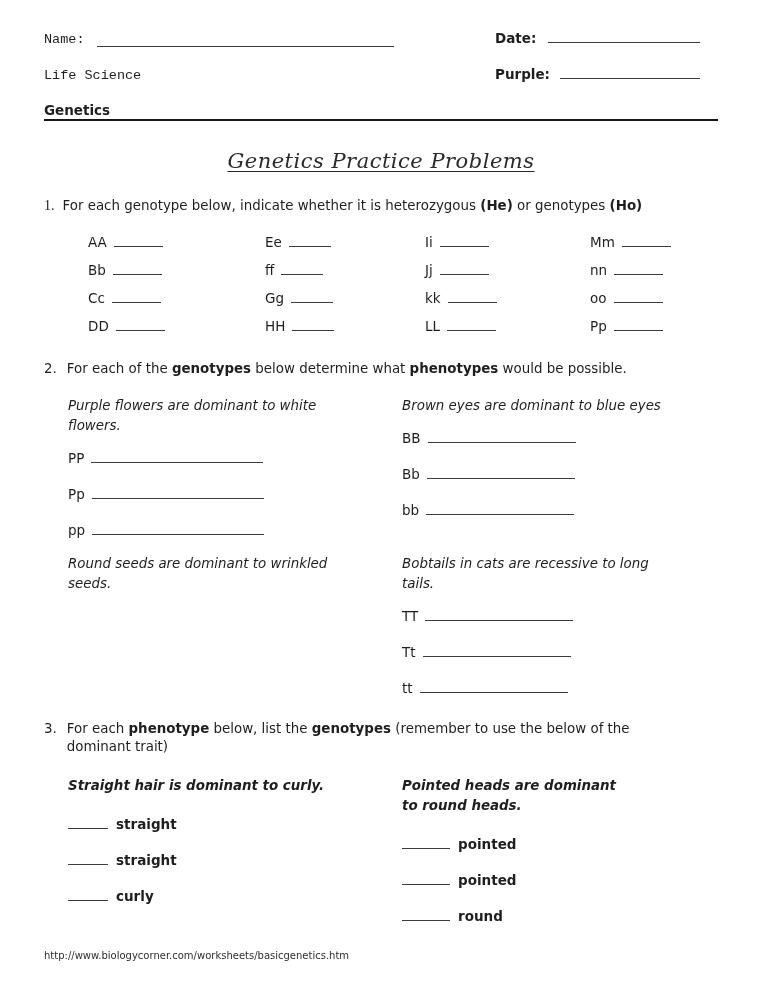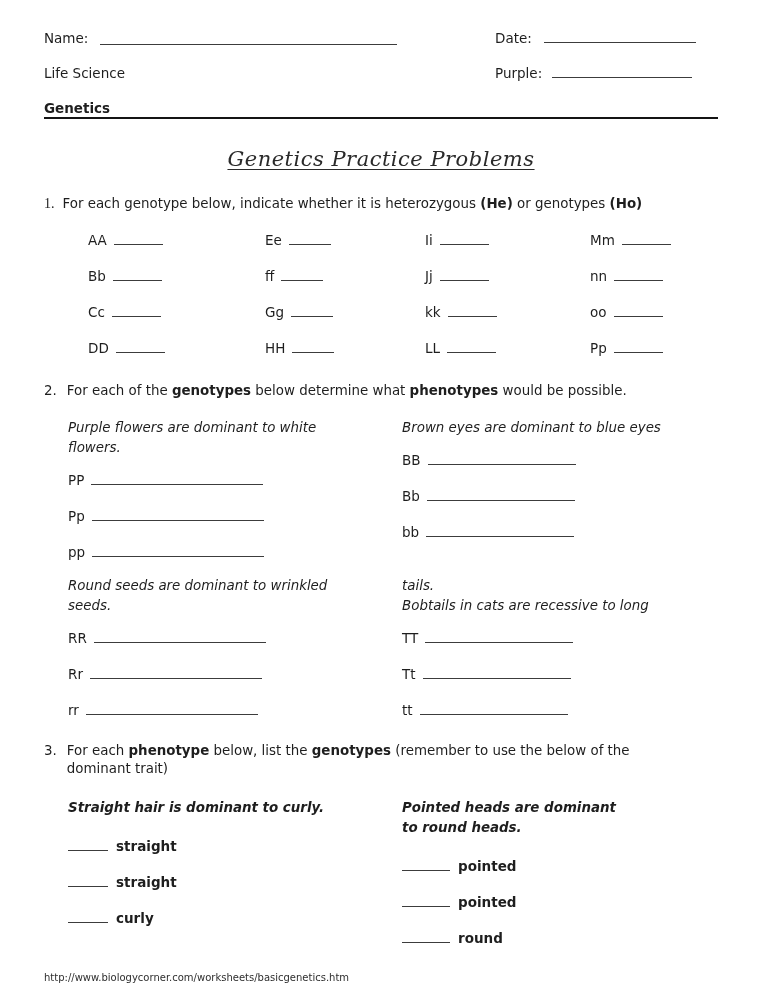--- a/index.html
+++ b/index.html
@@ -8,22 +8,22 @@
     width: 768px; height: 994px;
     font-family: "DejaVu Sans", "Liberation Sans", sans-serif;
     color: #1e1e1e;
     position: relative;
     overflow: hidden;
   }
   .page { padding: 30px 50px 0 44px; }
 
   
   .hdr-row { display: flex; align-items: baseline; margin-bottom: 19px; font-size: 13.5px; }
-  .hdr-left { width: 451px; display: flex; align-items: center; }
-  .hdr-right { display: flex; align-items: baseline; }
+  .hdr-left { width: 451px; display: flex; align-items: flex-end; font-family: Liberation Mono, monospace; }
+  .hdr-right { display: flex; align-items: baseline; font-weight: bold; }
   .blank { display: inline-block; border-bottom: 1.4px solid #3c3c3c; height: 13px; }
   .name-blank { width: 297px; margin-left: 12px; }
   .date-blank { width: 152px; margin-left: 12px; }
   .period-blank { width: 140px; margin-left: 10px; }
   .rule-row { border-bottom: 2.6px solid #141414; padding-bottom: 1px; font-size: 13.5px; font-weight: bold; }
 
   
   .title {
     margin-top: 28px; text-align: center;
     font-family: "DejaVu Serif", "Liberation Serif", serif;
@@ -35,21 +35,21 @@
   
   .q { margin-top: 24px; font-size: 13.4px; line-height: 18px; display: flex; }
   .qnum { flex: none; margin-right: 10px; }
   .qnum-serif { font-family: "Liberation Serif", "DejaVu Serif", serif; font-size: 14px; margin-right: 8px; }
   .qtext b { font-weight: bold; }
 
   
   .q1-grid {
     margin-top: 19px; padding-left: 44px;
     display: grid; grid-template-columns: 177px 160px 165px 1fr;
-    row-gap: 20px; font-size: 13.5px;
+    row-gap: 12px; font-size: 13.5px;
   }
   .q1-cell { white-space: nowrap; }
   .q1blank { width: 49px; margin-left: 7px; }
   .q1blank-s { width: 42px; margin-left: 7px; }
 
   
   .blocks { margin-top: 18px; padding-left: 24px; display: grid; grid-template-columns: 334px 1fr; row-gap: 16px; }
   .prompt-line { font-style: italic; font-size: 13.4px; line-height: 20px; max-width: 310px; }
   .items { margin-top: 14px; }
   .item { margin-bottom: 20px; font-size: 13.5px; white-space: nowrap; }
@@ -144,30 +144,25 @@
       <div class="items">
         <div class="item"><span>BB</span><span class="blank q2blank-r"></span></div>
         <div class="item"><span>Bb</span><span class="blank q2blank-r"></span></div>
         <div class="item"><span>bb</span><span class="blank q2blank-r"></span></div>
       </div>
     </div>
 
     <div>
       <div class="prompt-line">Round seeds are dominant to wrinkled</div>
       <div class="prompt-line">seeds.</div>
-      <div class="items">
-        <div class="item"><span>RR</span><span class="blank q2blank"></span></div>
-        <div class="item"><span>Rr</span><span class="blank q2blank"></span></div>
-        <div class="item"><span>rr</span><span class="blank q2blank"></span></div>
-      </div>
-    </div>
-
-    <div>
+    </div>
+
+    <div>
+      <div class="prompt-line">Bobtails in cats are recessive to long</div>
       <div class="prompt-line">tails.</div>
-      <div class="prompt-line">Bobtails in cats are recessive to long</div>
       <div class="items">
         <div class="item"><span>TT</span><span class="blank q2blank-r"></span></div>
         <div class="item"><span>Tt</span><span class="blank q2blank-r"></span></div>
         <div class="item"><span>tt</span><span class="blank q2blank-r"></span></div>
       </div>
     </div>
   </div>
 
   <div class="q">
     <span class="qnum">3.</span>

